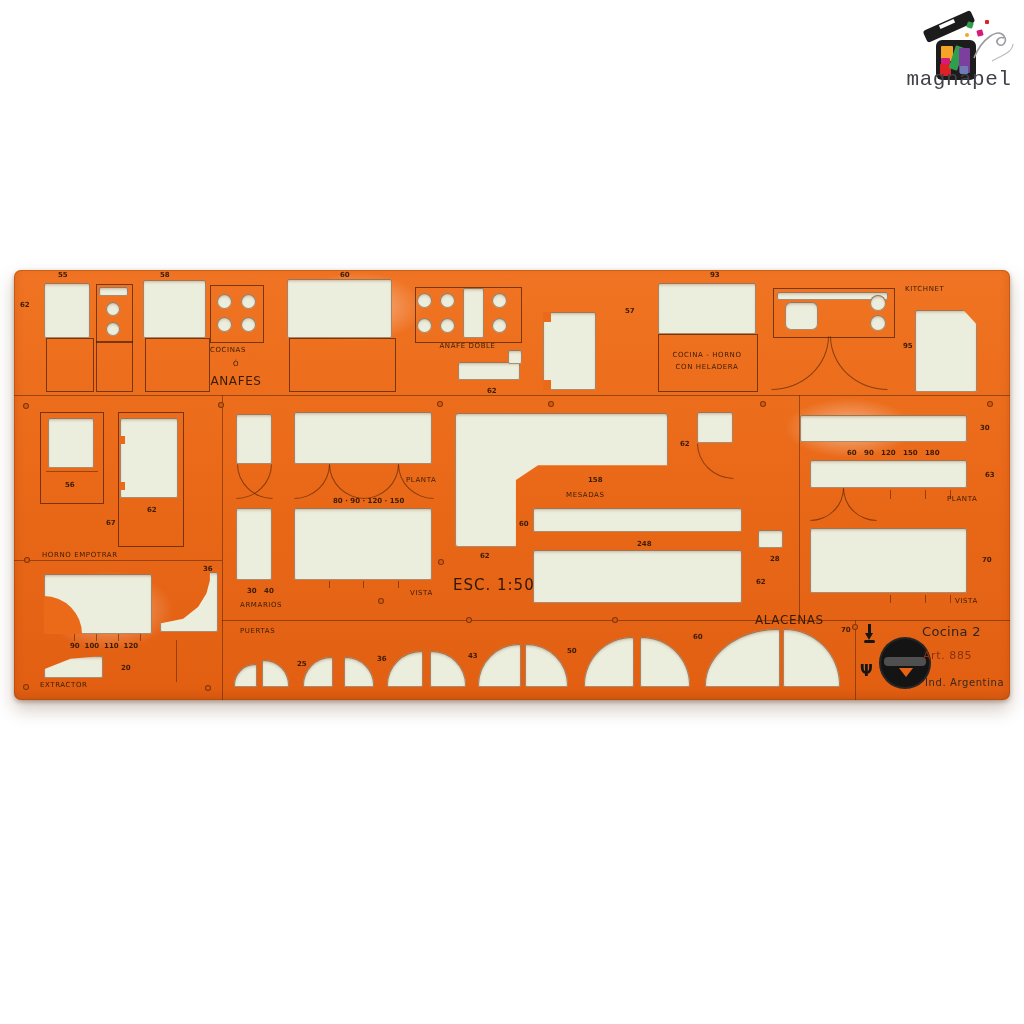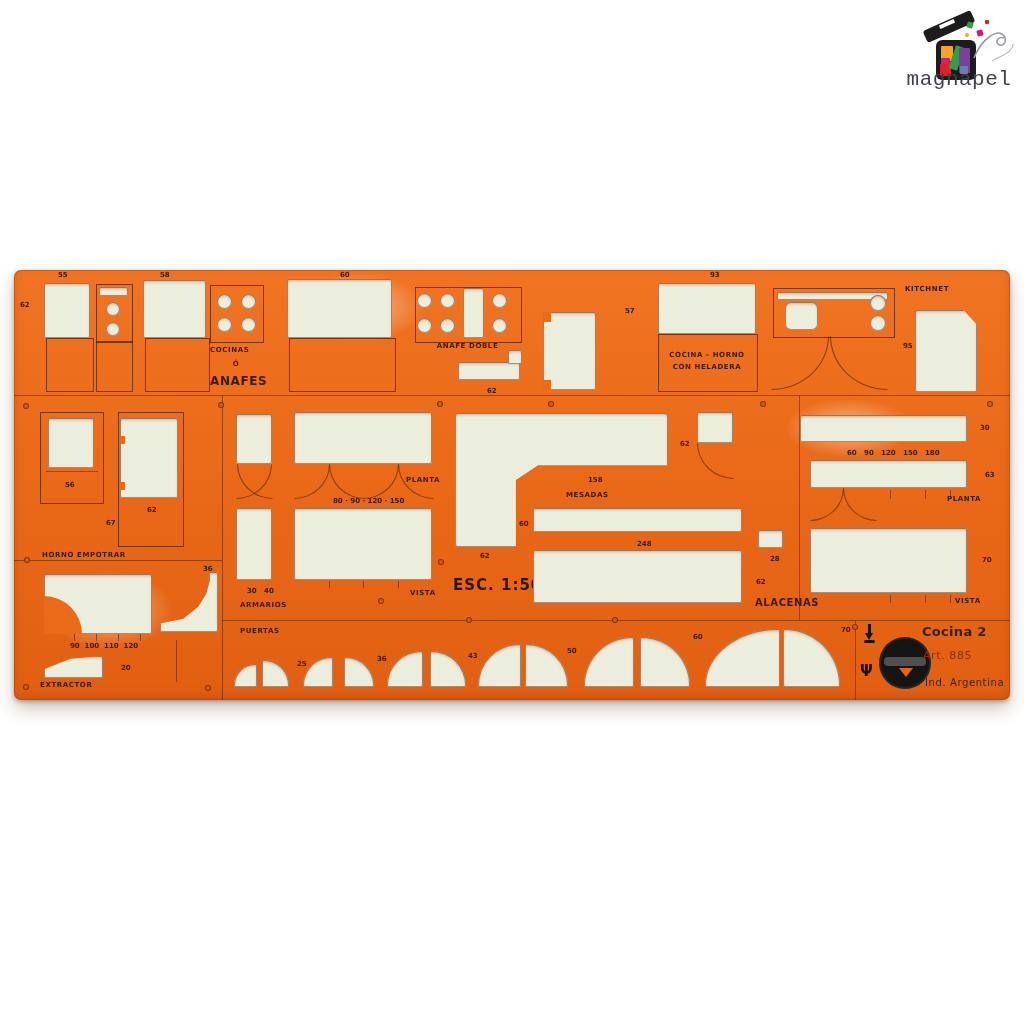--- a/index.html
+++ b/index.html
@@ -14,21 +14,21 @@
   
   #tpl{position:absolute;left:14px;top:270px;width:996px;height:430px;
        background:linear-gradient(180deg,#f07423 0%,#ea6a19 45%,#e25f12 100%);
        border-radius:7px;
        box-shadow:0 9px 18px rgba(90,50,20,.28),0 2px 4px rgba(90,40,10,.35),
                   inset 0 0 0 1px rgba(150,60,10,.35), inset 0 -4px 10px rgba(140,50,5,.25);}
   .cut{position:absolute;background:#eceedd;border-radius:2px;
        box-shadow:inset 0 0 0 1px rgba(110,45,5,.5), inset 0 2px 3px rgba(110,45,5,.3);}
   .ccut{border-radius:50%;}
   .box{position:absolute;border:1px solid rgba(70,30,5,.7);}
-  .lbl{position:absolute;color:#3a1c04;font-size:8px;font-weight:bold;letter-spacing:.6px;
+  .lbl{position:absolute;color:#3a1c04;font-size:8px;font-weight:normal;letter-spacing:.6px;
        white-space:pre;line-height:1;}
   .num{position:absolute;color:#3a1c04;font-size:7px;font-weight:bold;white-space:pre;line-height:1;}
   .hline,.vline{position:absolute;background:rgba(85,38,6,.55);}
   .vt{position:absolute;width:1px;background:rgba(85,38,6,.6);}
   .hole{position:absolute;width:6px;height:6px;border-radius:50%;background:#d85c10;
         border:1px solid rgba(90,35,5,.7);box-sizing:border-box;}
   .qTL{border-top-left-radius:100% 100%;}
   .qTR{border-top-right-radius:100% 100%;}
   .daBR{position:absolute;border:1px solid;border-color:transparent rgba(70,30,5,.6) rgba(70,30,5,.6) transparent;border-radius:0 0 100% 0;}
   .daBL{position:absolute;border:1px solid;border-color:transparent transparent rgba(70,30,5,.6) rgba(70,30,5,.6);border-radius:0 0 0 100%;}
@@ -196,21 +196,21 @@
     <div class="num" style="left:505px;top:251px;">60</div>
     <div class="num" style="left:466px;top:283px;">62</div>
     <div class="cut" style="left:683px;top:142px;width:36px;height:31px;"></div>
     <div class="daBL" style="left:683px;top:173px;width:35px;height:34px;"></div>
     <div class="cut" style="left:519px;top:238px;width:209px;height:24px;"></div>
     <div class="num" style="left:623px;top:271px;">248</div>
     <div class="cut" style="left:519px;top:280px;width:209px;height:53px;"></div>
     <div class="cut" style="left:744px;top:260px;width:25px;height:18px;"></div>
     <div class="num" style="left:756px;top:286px;">28</div>
     <div class="num" style="left:742px;top:309px;">62</div>
-    <div class="lbl" style="left:741px;top:328px;font-size:10px;">ALACENAS</div>
+    <div class="lbl" style="left:741px;top:344px;font-size:12px;">ALACENAS</div>
 
     <div class="cut" style="left:786px;top:145px;width:167px;height:27px;"></div>
     <div class="num" style="left:966px;top:155px;">30</div>
     <div class="num" style="left:833px;top:180px;">60   90   120   150   180</div>
     <div class="cut" style="left:796px;top:190px;width:157px;height:28px;"></div>
     <div class="num" style="left:971px;top:202px;">63</div>
     <div class="daBR" style="left:796px;top:218px;width:32px;height:31px;"></div>
     <div class="daBL" style="left:829px;top:218px;width:32px;height:31px;"></div>
     <div class="vt" style="left:876px;top:220px;height:9px;"></div>
     <div class="vt" style="left:911px;top:220px;height:9px;"></div>

